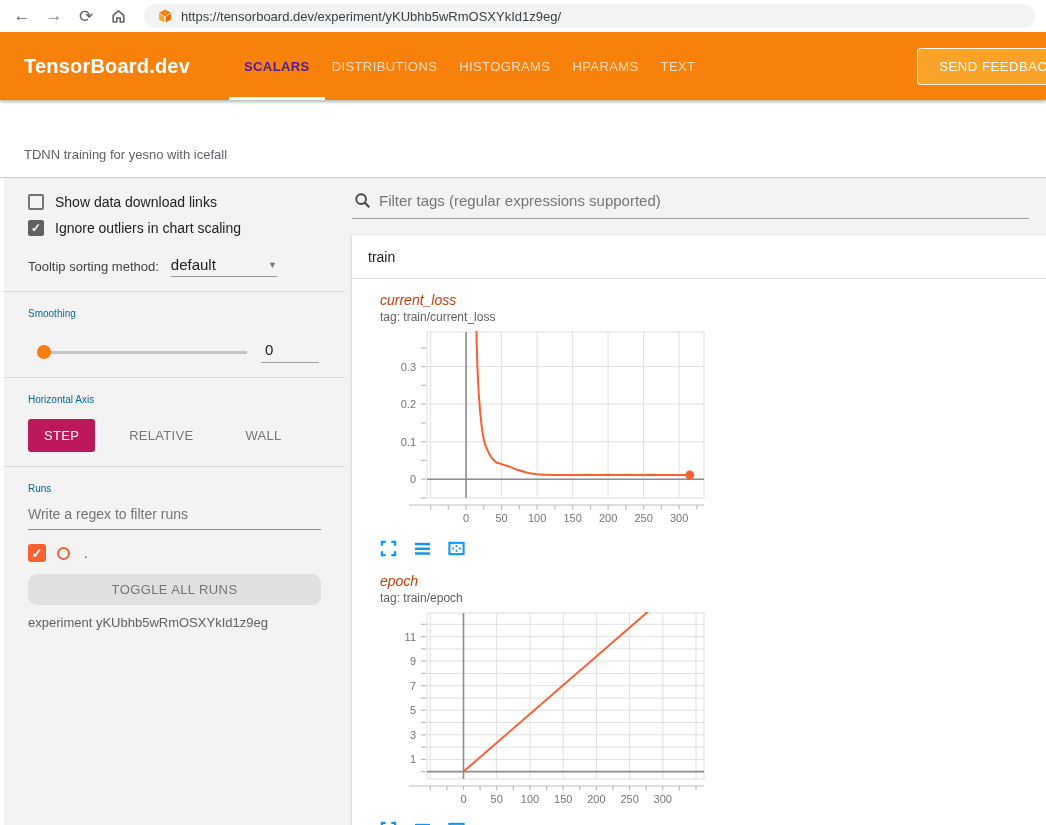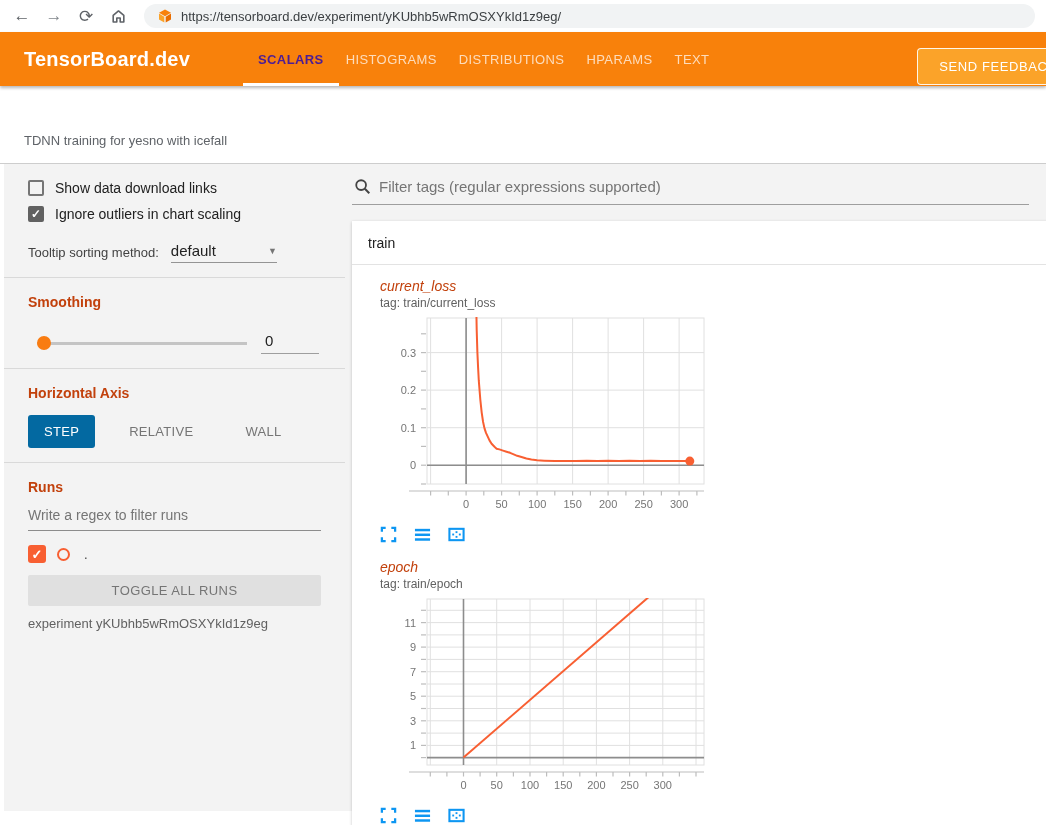--- a/index.html
+++ b/index.html
@@ -10,22 +10,22 @@
   
   .browser-bar { height:32px; background:#ffffff; display:flex; align-items:center; padding:0 11px 0 8px; gap:4px; }
   .nav-btn { width:28px; height:26px; display:flex; align-items:center; justify-content:center;
              font-size:17px; color:#5f6368; border-radius:50%; flex-shrink:0; }
   .nav-btn.fwd { color:#80868b; }
   .url-pill { flex:1; height:24px; background:#f1f3f4; border-radius:13px; display:flex; align-items:center;
               padding:0 14px; gap:9px; margin-left:8px; }
   .url-text { font-size:13px; color:#3c4043; white-space:nowrap; }
 
   
-  .app-header { height:54px; background:#f8810b; display:flex; align-items:stretch; position:relative;
-                box-shadow:0 2px 3px rgba(0,0,0,.28); z-index:5;gap:14px; }
+  .app-header { height:68px; background:#f8810b; display:flex; align-items:stretch; position:relative;
+                box-shadow:0 2px 3px rgba(0,0,0,.28); z-index:5; }
   .logo { color:#fff; font-size:20px; font-weight:bold; margin-left:24px; align-self:center; letter-spacing:.2px; }
   .tabs { display:flex; margin-left:54px; align-items:stretch; }
   .tab { position:relative; display:flex; align-items:center; margin-right:22px; font-size:13px;
          letter-spacing:.4px; color:rgba(255,255,255,.72); cursor:pointer; }
   .tab.active { color:#4c1d95; font-weight:bold; }
   .tab.active::after { content:""; position:absolute; left:-15px; right:-15px; bottom:0; height:3px; background:#fff; }
   .feedback-btn { position:absolute; left:917px; top:16px; width:162px; height:37px; border:1px solid rgba(255,255,255,.9);
                   border-radius:4px; background:#fba329; color:#fff; font-size:13px; letter-spacing:.6px;
                   display:flex; align-items:center; justify-content:center; font-family:inherit; }
 
@@ -43,43 +43,43 @@
   .chk { width:16px; height:16px; border:2px solid #757575; border-radius:2px; background:transparent; flex-shrink:0;
          display:flex; align-items:center; justify-content:center; }
   .chk.on { background:#616161; border-color:#616161; color:#fff; font-size:12px; font-weight:bold; line-height:1; }
   .tooltip-row { display:flex; align-items:center; margin-top:20px; }
   .tooltip-label { font-size:13px; color:#424242; }
   .dd { margin-left:12px; width:106px; border-bottom:1px solid #949494; display:flex; align-items:center;
         justify-content:space-between; padding-bottom:3px; cursor:pointer; }
   .dd-value { font-size:15px; color:#212121; }
   .dd-arrow { font-size:9px; color:#757575; }
 
-  .sec-label { font-size:14px; color:#c2410c;font-weight:bold; }
+  .sec-label { font-size:10px; color:#0369a1; }
   .slider-row { display:flex; align-items:center; margin-top:22px; }
   .slider { position:relative; width:210px; height:14px; margin-left:9px; cursor:pointer; }
   .slider-track { position:absolute; top:6px; left:0; right:0; height:2.5px; background:#c4c4c4; }
   .slider-thumb { position:absolute; top:0; left:0; width:14px; height:14px; border-radius:50%; background:#f97c11; }
   .slider-val { margin-left:14px; width:58px; border-bottom:1px solid #9e9e9e; font-size:15px; color:#212121;
                 padding:0 0 4px 4px; }
 
   .axis-btns { display:flex; align-items:center; margin-top:14px; }
   .axis-btn { font-size:13px; letter-spacing:.3px; color:#757575; padding:9px 16px; border-radius:3px; cursor:pointer; }
-  .axis-btn.active { background:#0369a1; color:#fff; margin-right:18px; }
+  .axis-btn.active { background:#be185d; color:#fff; margin-right:18px; }
   .axis-btn + .axis-btn { margin-right:20px; }
 
   .runs-input { display:block; width:293px; border:none; outline:none; background:transparent;
                 border-bottom:1px solid #8c8c8c; font-size:14px; color:#be185d; padding:6px 0 7px 0; margin-top:6px;
                 font-family:inherit; }
   .runs-input::placeholder { color:#757575; }
   .run-row { display:flex; align-items:center; margin-top:14px; gap:11px; }
   .run-chk { width:18px; height:18px; border-radius:3px; background:#f85f32; color:#fff; font-size:13px; font-weight:bold;
              display:flex; align-items:center; justify-content:center; cursor:pointer; line-height:1; }
   .run-dot { width:13px; height:13px; border:2.5px solid #f85f32; border-radius:50%; }
   .run-name { font-size:13px; color:#424242; margin-left:3px; }
-  .toggle-btn { margin-top:12px; width:293px; height:31px; background:#e0e0e0; border:none; border-radius:2px;
+  .toggle-btn { margin-top:12px; width:293px; height:31px; background:#e0e0e0; border:none; border-radius:9px;
                 color:#757575; font-size:13px; letter-spacing:.4px; font-family:inherit; }
   .exp-id { margin-top:10px; font-size:13px; color:#616161; }
 
   
   .main { flex:1; padding:12px 17px 0 7px; min-width:0; }
   .filter-row { display:flex; align-items:center; gap:8px; padding:2px 0 9px 2px; border-bottom:1px solid #9e9e9e; }
   .filter-text { font-size:15px; color:#757575; border:none; background:transparent; outline:none; flex:1;
                  font-family:inherit; }
   .filter-text::placeholder { color:#757575; }
 
@@ -115,22 +115,22 @@
         <path d="M13 4.6 7.7 7.7 7.7 13.5 13 10.4 Z" fill="#e96d00"></path>
       </svg>
       <span class="url-text">https://tensorboard.dev/experiment/yKUbhb5wRmOSXYkId1z9eg/</span>
     </div>
   </div>
 
   <div class="app-header">
     <div class="logo">TensorBoard.dev</div>
     <div class="tabs">
       <div class="tab active">SCALARS</div>
+      <div class="tab">DISTRIBUTIONS</div>
       <div class="tab">HISTOGRAMS</div>
-      <div class="tab">DISTRIBUTIONS</div>
       <div class="tab">HPARAMS</div>
       <div class="tab">TEXT</div>
     </div>
     <button class="feedback-btn">SEND FEEDBACK</button>
   </div>
 
   <div class="subheader">
     <div class="exp-title">TDNN training for yesno with icefall</div>
   </div>
 

